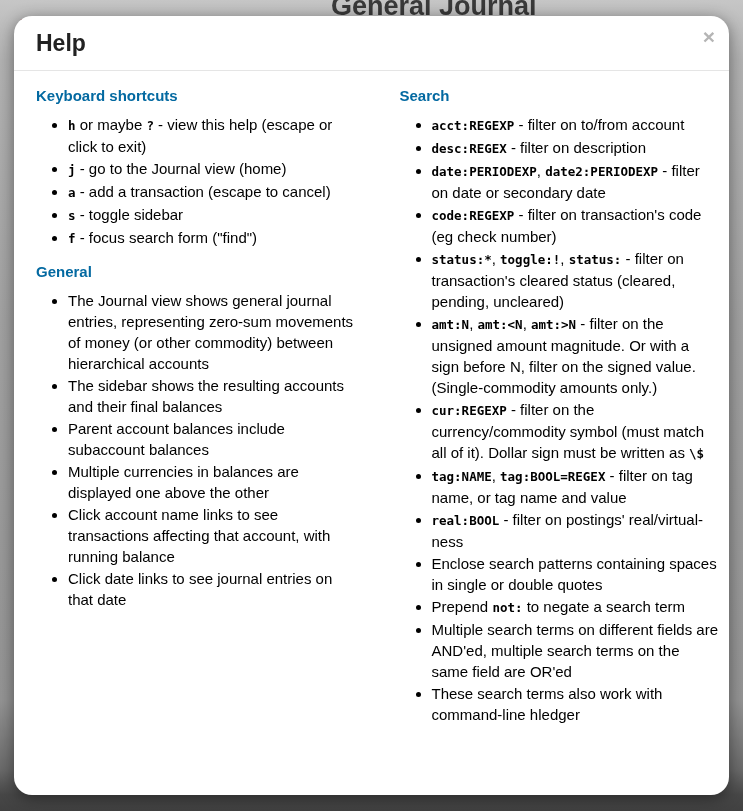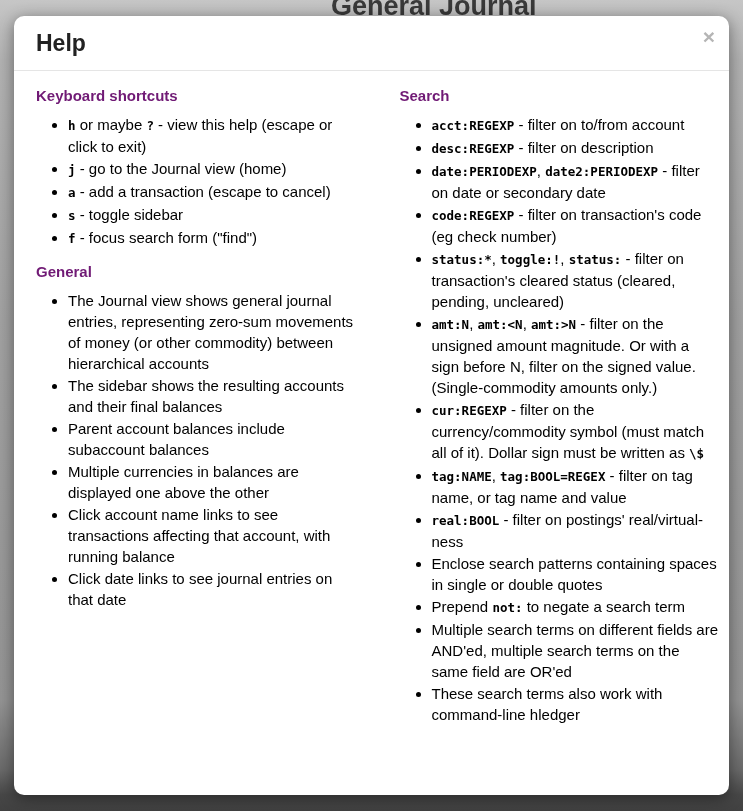--- a/index.html
+++ b/index.html
@@ -51,21 +51,21 @@
   }
 
   
   .modal {
     position: absolute;
     left: 14px;
     top: 16px;
     width: 715px;
     height: 779px;
     background: #ffffff;
-    border-radius: 10px;
+    border-radius: 18px;
     box-shadow: 0 3px 16px rgba(0,0,0,0.45);
     z-index: 2;
     box-sizing: border-box;
     overflow: hidden;
   }
   .modal-header {
     position: relative;
     padding: 14px 15px 12px 22px;
     border-bottom: 1px solid #e5e5e5;
   }
@@ -98,21 +98,21 @@
     box-sizing: border-box;
   }
   .help-col {
     flex: 1 1 0;
     min-width: 0;
   }
   .section-heading {
     margin: 14px 0 10px 14px;
     font-size: 15px;
     font-weight: bold;
-    color: #701a75;
+    color: #0369a1;
   }
   .help-list {
     margin: 0 0 10px 0;
     padding-left: 38px;
     list-style: disc;
   }
   .help-list li {
     font-size: 15px;
     line-height: 21px;
     color: #000;
@@ -155,21 +155,21 @@
           <li>Parent account balances include subaccount balances</li>
           <li>Multiple currencies in balances are displayed one above the other</li>
           <li>Click account name links to see transactions affecting that account, with running balance</li>
           <li>Click date links to see journal entries on that date</li>
         </ul>
       </div>
     <div class="help-col">
         <h4 class="section-heading">Search</h4>
         <ul class="help-list">
           <li><code>acct:REGEXP</code> - filter on to/from account</li>
-          <li><code>desc:REGEXP</code> - filter on description</li>
+          <li><code>desc:REGEX</code> - filter on description</li>
           <li><code>date:PERIODEXP</code>, <code>date2:PERIODEXP</code> - filter on date or secondary date</li>
           <li><code>code:REGEXP</code> - filter on transaction's code (eg check number)</li>
           <li><code>status:*</code>, <code>toggle:!</code>, <code>status:</code> - filter on transaction's cleared status (cleared, pending, uncleared)</li>
           <li><code>amt:N</code>, <code>amt:&lt;N</code>, <code>amt:&gt;N</code> - filter on the unsigned amount magnitude. Or with a sign before N, filter on the signed value. (Single-commodity amounts only.)</li>
           <li><code>cur:REGEXP</code> - filter on the currency/commodity symbol (must match all of it). Dollar sign must be written as <code>\$</code></li>
           <li><code>tag:NAME</code>, <code>tag:BOOL=REGEX</code> - filter on tag name, or tag name and value</li>
           <li><code>real:BOOL</code> - filter on postings' real/virtual-ness</li>
           <li>Enclose search patterns containing spaces in single or double quotes</li>
           <li>Prepend <code>not:</code> to negate a search term</li>
           <li>Multiple search terms on different fields are AND'ed, multiple search terms on the same field are OR'ed</li>

